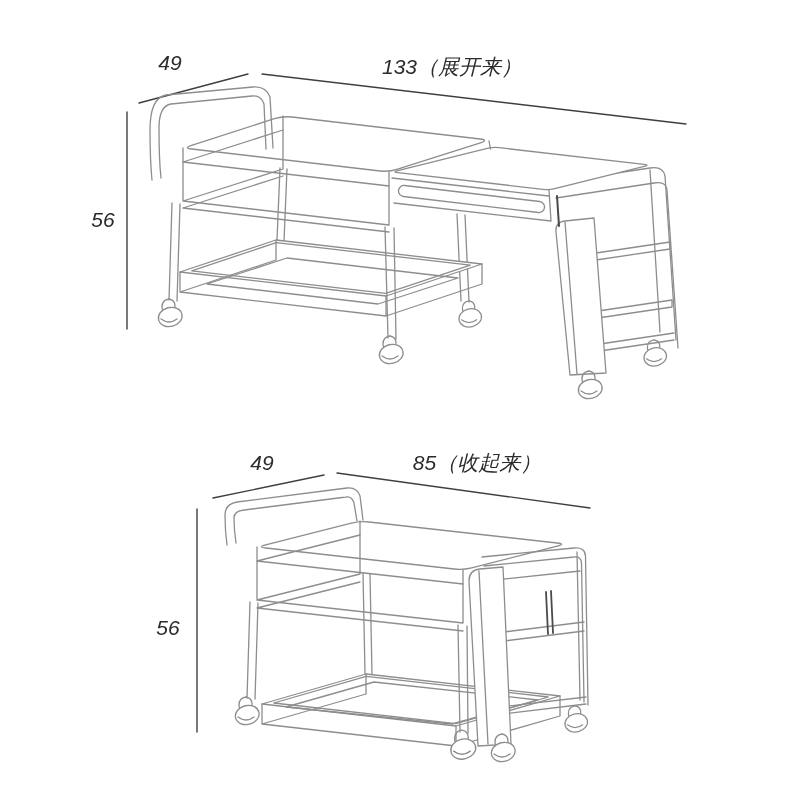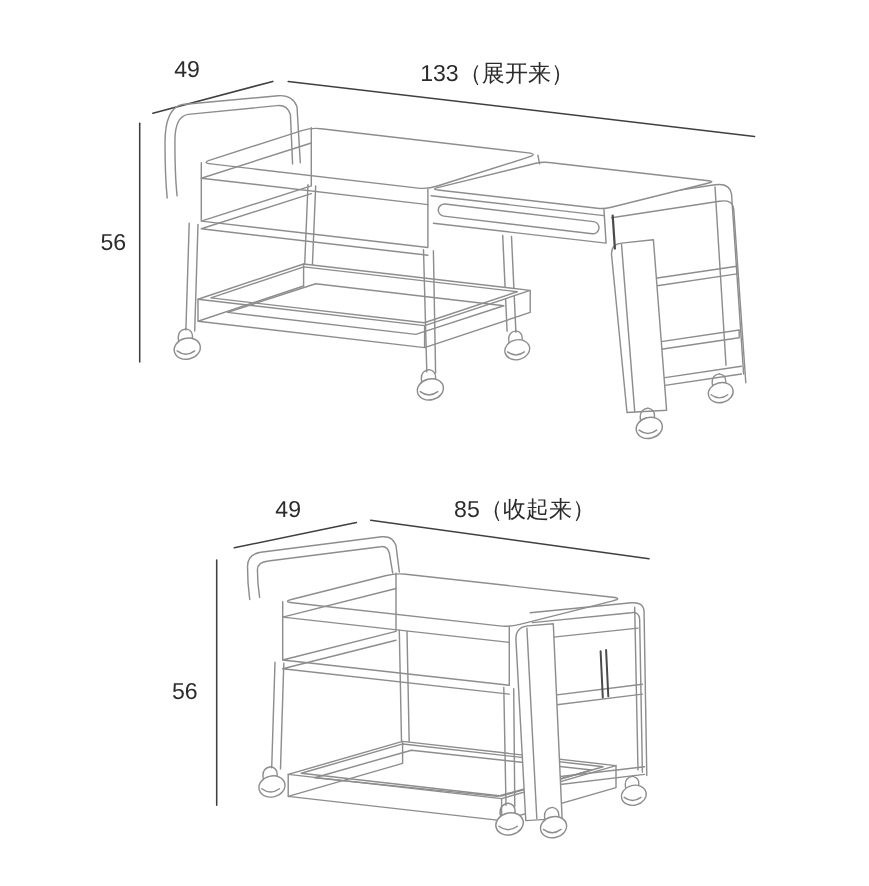--- a/index.html
+++ b/index.html
@@ -1,17 +1,17 @@
 <!DOCTYPE html>
 <html><head>
 <meta charset="utf-8">
 <style>
   html,body{margin:0;padding:0;background:#ffffff;}
   .canvas{position:relative;width:790px;height:805px;background:#ffffff;overflow:hidden;
-          font-family:"Liberation Sans", sans-serif;}
+          font-family:"Liberation Sans", sans-serif;font-style:italic;}
   svg{display:block;}
   text.dim{font-family:"Liberation Sans", sans-serif;font-size:21px;fill:#2b2b2b;}
 </style>
 </head>
 <body>
 
 <div class="canvas">
 <svg width="790" height="805" viewBox="0 0 790 805">
   <defs>
     <g id="casterSym">

